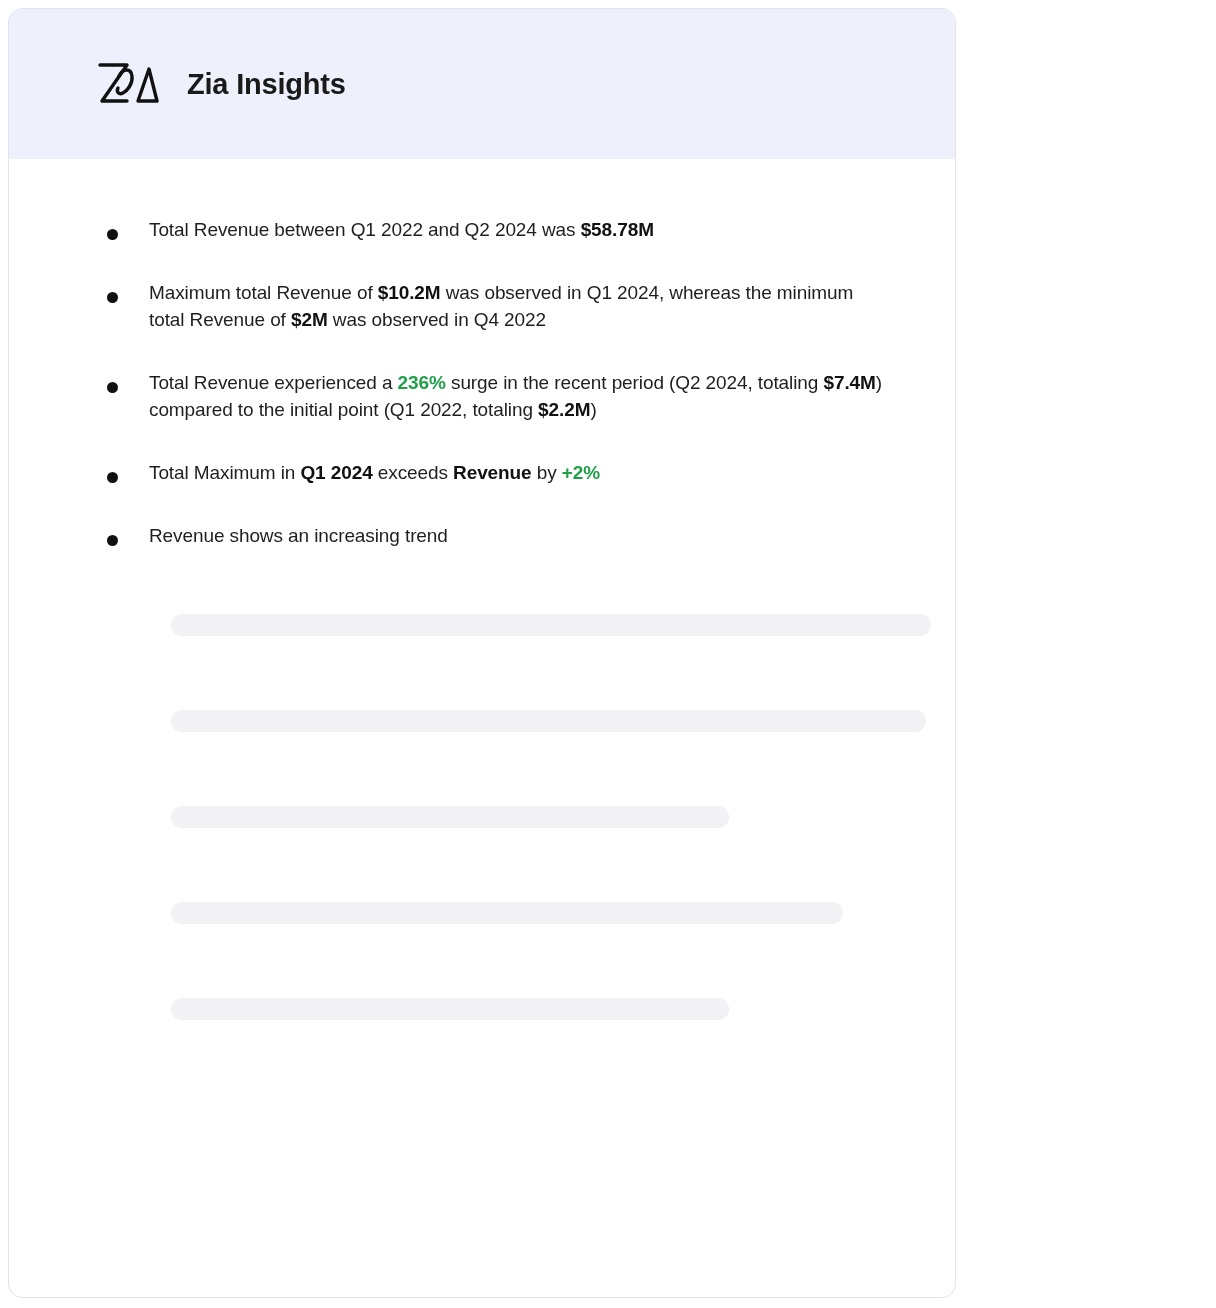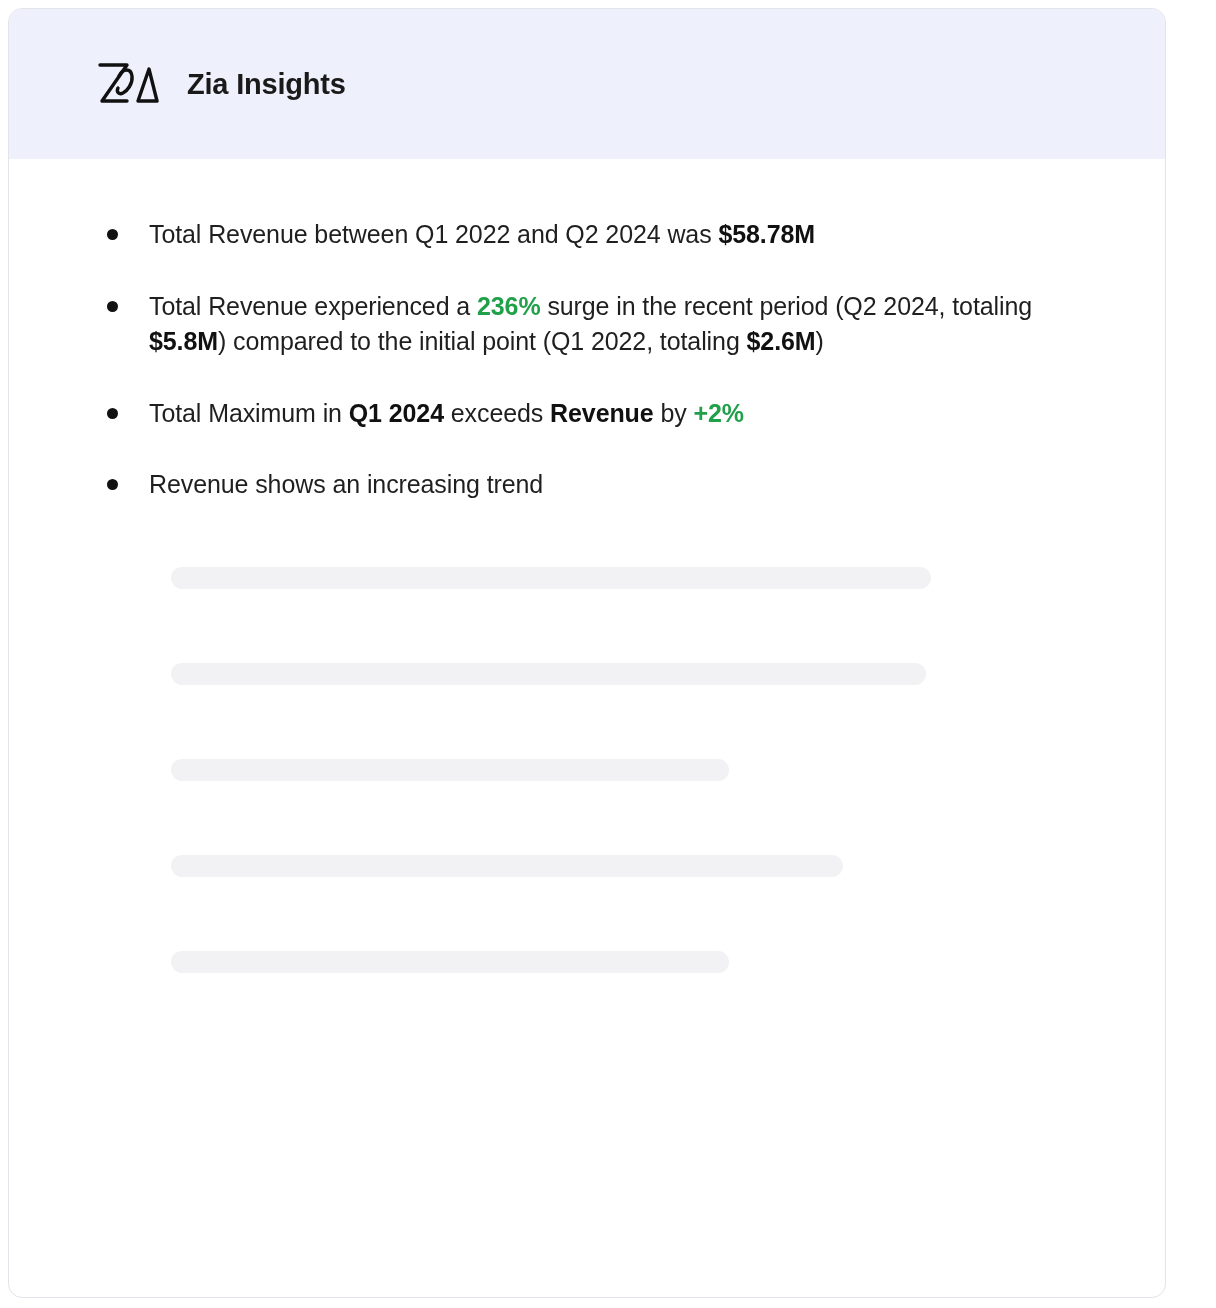--- a/index.html
+++ b/index.html
@@ -10,21 +10,21 @@
   body {
     width: 1216px;
     height: 1308px;
     font-family: "Liberation Sans", sans-serif;
     -webkit-font-smoothing: antialiased;
   }
   .panel {
     position: absolute;
     left: 8px;
     top: 8px;
-    width: 1158px;
+    width: 948px;
     height: 1290px;
     background: #ffffff;
     border: 1px solid #e3e3ea;
     border-radius: 14px;
     overflow: hidden;
     box-sizing: border-box;
   }
   .panel-header {
     height: 150px;
     background: #eef0fb;
@@ -51,21 +51,21 @@
   }
   ul.insights {
     list-style: none;
     margin: 0;
     padding: 0;
   }
   ul.insights > li {
     position: relative;
     padding-left: 70px;
     margin-bottom: 36px;
-    font-size: 25px;
+    font-size: 19px;
     line-height: 1.42;
     color: #1f1f1f;
     letter-spacing: -0.1px;
   }
   ul.insights > li:last-child {
     margin-bottom: 0;
   }
   ul.insights > li::before {
     content: "";
     position: absolute;
@@ -100,21 +100,22 @@
       <path d="M3 5 L30 5 L5 41 L30 41" fill="none" stroke="#111111" stroke-width="3.4" stroke-linecap="round" stroke-linejoin="round"></path>
       <path d="M22 16 C26 8, 34 8, 35 16 C36 24, 30 31, 26 33 C22 35, 19 32, 21 28" fill="none" stroke="#111111" stroke-width="3.4" stroke-linecap="round" stroke-linejoin="round"></path>
       <path d="M41 41 L52 9 L60 41 Z" fill="none" stroke="#111111" stroke-width="3.4" stroke-linecap="round" stroke-linejoin="round"></path>
     </svg>
     <div class="panel-title">Zia Insights</div>
   </div>
 
   <div class="panel-body">
     <ul class="insights" id="insights-list">
         <li><span>Total Revenue between Q1 2022 and Q2 2024 was </span><span class="b">$58.78M</span></li>
-        <li><span>Total Revenue experienced a </span><span class="g">236%</span><span> surge in the recent period (Q2 2024, totaling </span><span class="b">$5.8M</span><span>) compared to the initial point (Q1 2022, totaling </span><span class="b">$2.6M</span><span>)</span></li>
+        <li><span>Maximum total Revenue of </span><span class="b">$10.2M</span><span> was observed in Q1 2024, whereas the minimum total Revenue of </span><span class="b">$2M</span><span> was observed in Q4 2022</span></li>
+        <li><span>Total Revenue experienced a </span><span class="g">236%</span><span> surge in the recent period (Q2 2024, totaling </span><span class="b">$7.4M</span><span>) compared to the initial point (Q1 2022, totaling </span><span class="b">$2.2M</span><span>)</span></li>
         <li><span>Total Maximum in </span><span class="b">Q1 2024</span><span> exceeds </span><span class="b">Revenue</span><span> by </span><span class="g">+2%</span></li>
         <li><span>Revenue shows an increasing trend</span></li>
       </ul>
 
     <div class="skeleton-area" id="skeleton-area">
         <div class="sk" style="width: 760px;"></div>
         <div class="sk" style="width: 755px;"></div>
         <div class="sk" style="width: 558px;"></div>
         <div class="sk" style="width: 672px;"></div>
         <div class="sk" style="width: 558px;"></div>

